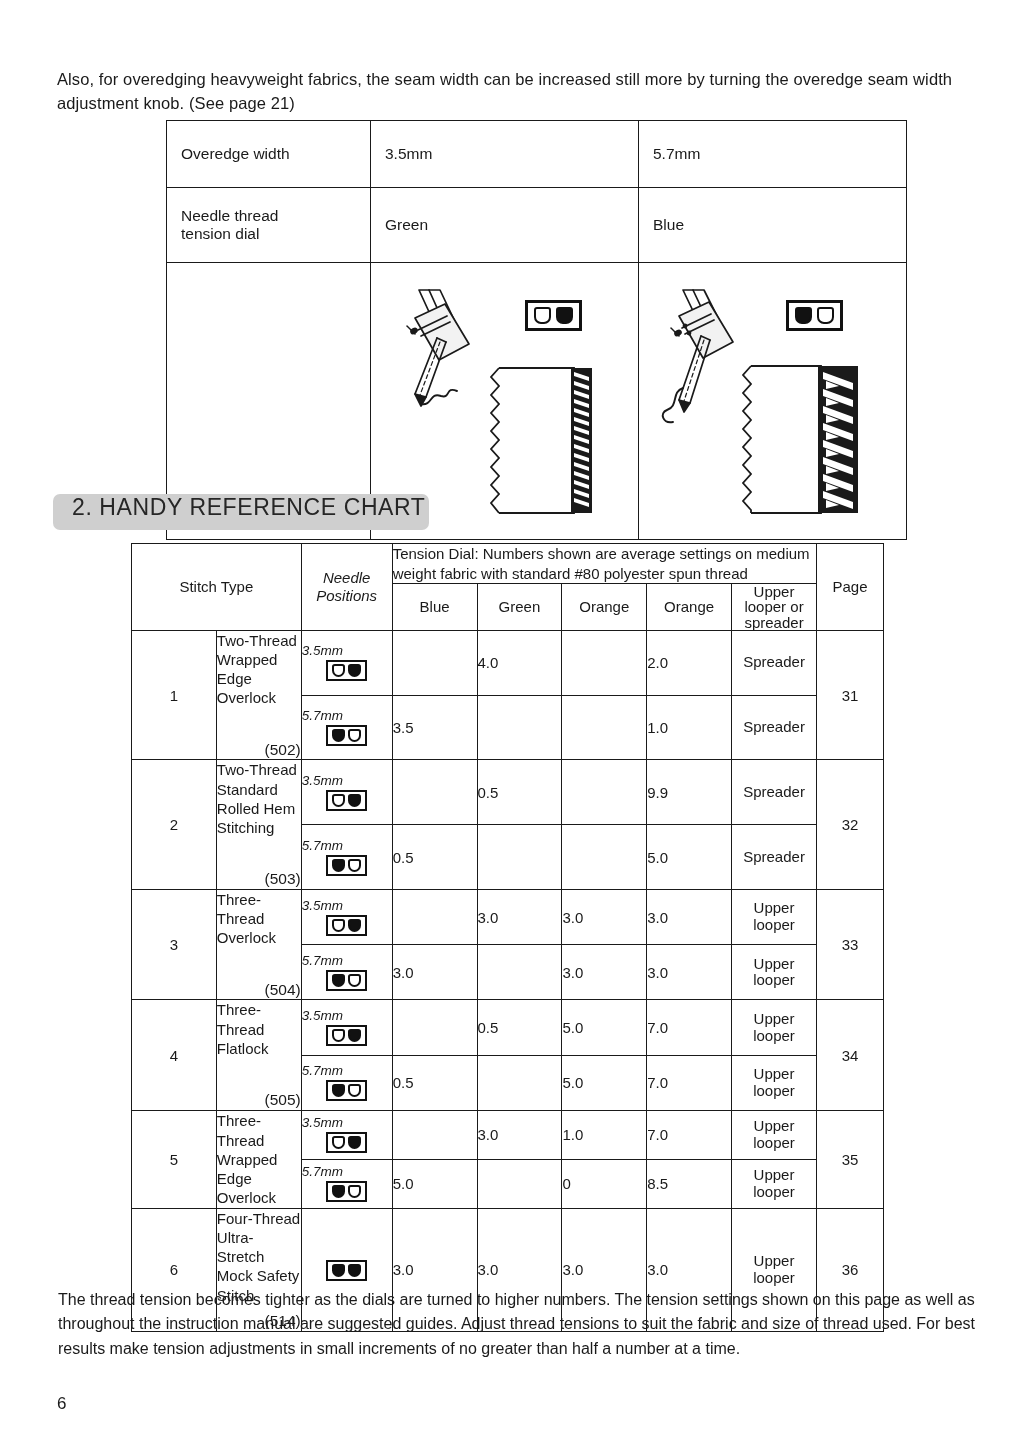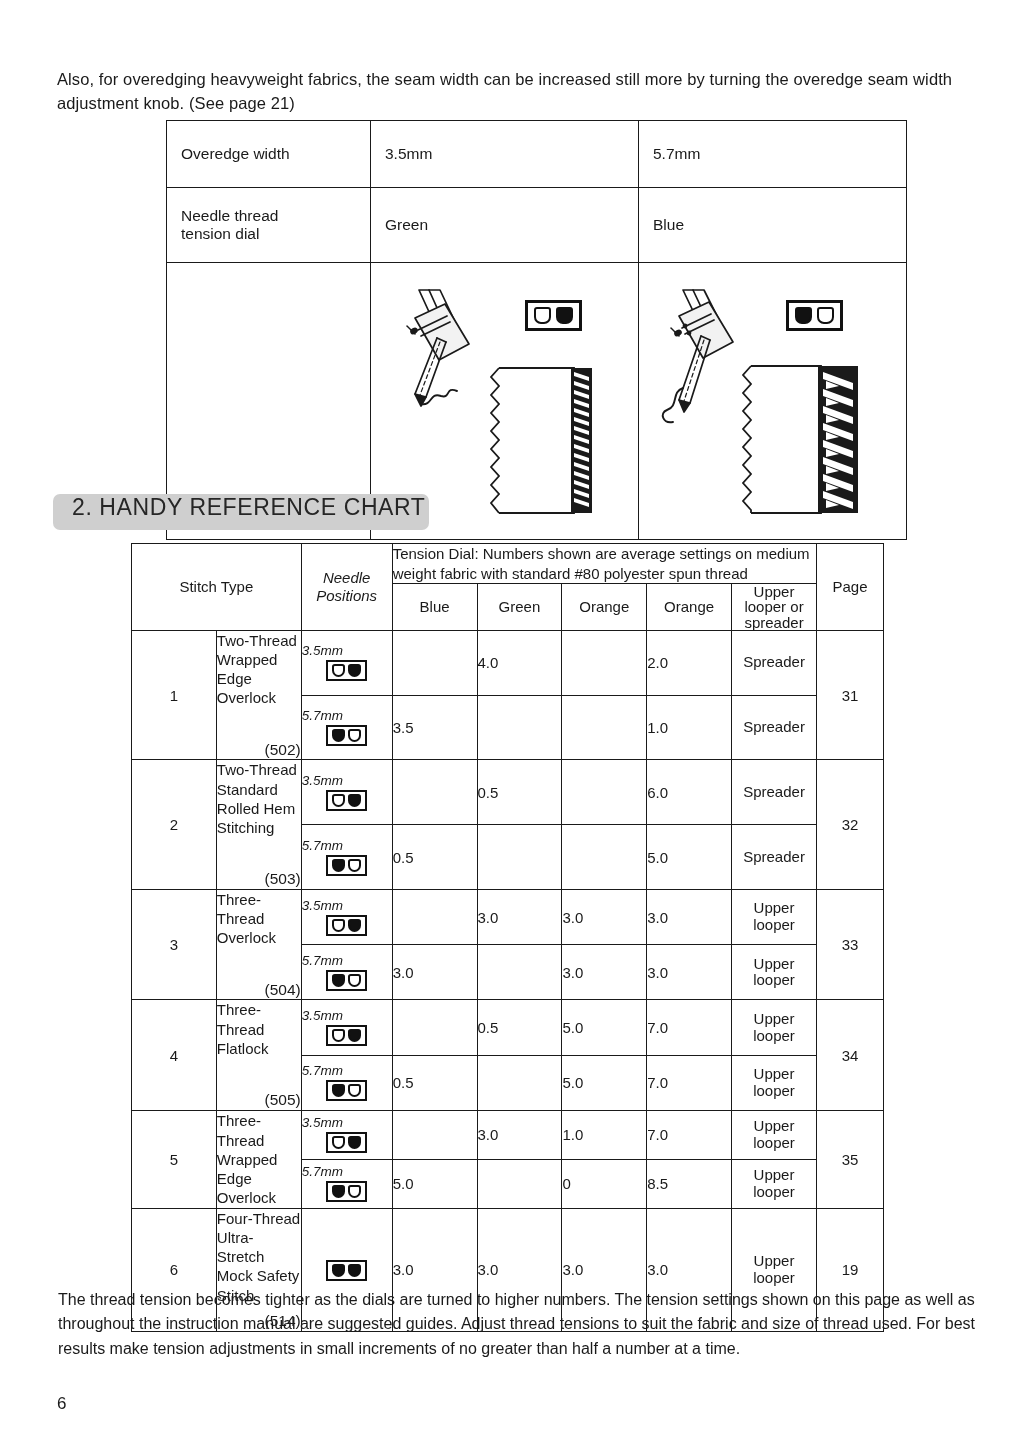--- a/index.html
+++ b/index.html
@@ -413,21 +413,21 @@
           <div class="needle-icon-wrap">
             <span class="np-icon">
               <span class="np-dome"></span>
               <span class="np-dome filled"></span>
             </span>
           </div>
         </td>
         <td class="c-dial"></td>
         <td class="c-dial">0.5</td>
         <td class="c-dial"></td>
-        <td class="c-dial">6.0</td>
+        <td class="c-dial">9.9</td>
         <td class="c-looper looper-cell">
           <div>Spreader</div>
         </td>
         <td class="c-page" rowspan="2">32</td>
       </tr>
       <tr>
         <td class="c-needle needle-cell">
           <div class="needle-mm">5.7mm</div>
           <div class="needle-icon-wrap">
             <span class="np-icon">
@@ -590,19 +590,19 @@
           </div>
         </td>
         <td class="c-dial">3.0</td>
         <td class="c-dial">3.0</td>
         <td class="c-dial">3.0</td>
         <td class="c-dial">3.0</td>
         <td class="c-looper looper-cell">
           <div>Upper</div>
           <div>looper</div>
         </td>
-        <td class="c-page" rowspan="1">19</td>
+        <td class="c-page" rowspan="1">36</td>
       </tr>
     </tbody>
 </table>
 
 <div id="footer-paragraph">The thread tension becomes tighter as the dials are turned to higher numbers.  The tension settings shown on this page as well as throughout the instruction manual are suggested guides. Adjust thread tensions to suit the fabric and size  of thread used.  For best  results make tension  adjustments in small increments of no greater than half a number at a time.</div>
 <div id="page-number">6</div>
 
 </body></html>

